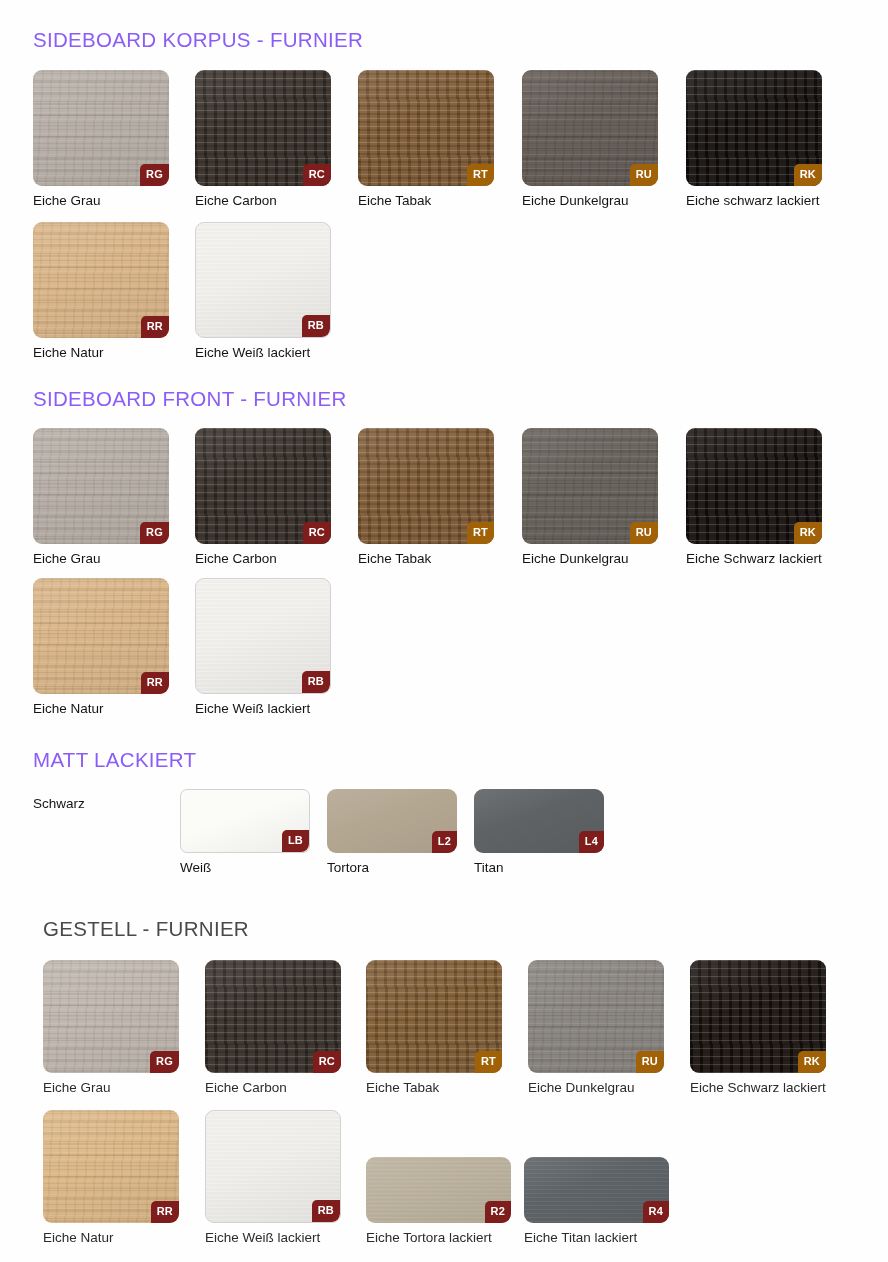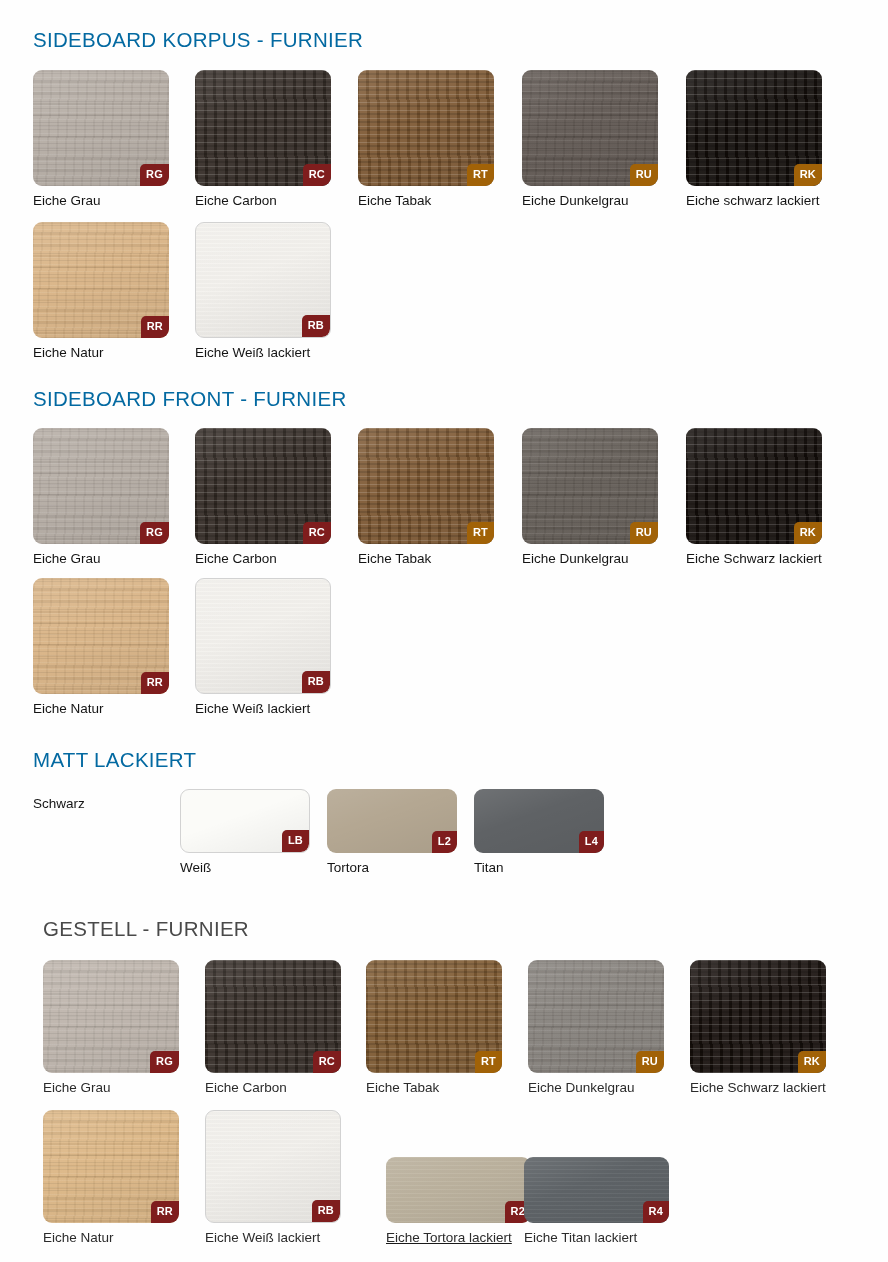--- a/index.html
+++ b/index.html
@@ -27,21 +27,21 @@
   
   .section {
     position: absolute;
     left: 0;
     width: 888px;
   }
   .section-title {
     font-size: 20.5px;
     font-weight: 400;
     letter-spacing: 0.3px;
-    color: #0369a1;
+    color: #8b5cf6;
     margin: 0;
     white-space: nowrap;
   }
   .section-title.faded {
     color: #3a3a3a;
     opacity: 0.92;
     filter: blur(0.18px);
   }
 
   .swatch-cell {
@@ -288,21 +288,21 @@
         </div>
         <div class="swatch-label">Eiche Weiß lackiert</div>
       </div>
     </div>
     <div class="section" style="top: 0px;">
       <div class="section-title" style="position: absolute; left: 33px; top: 748px;">MATT LACKIERT</div>
       <div class="swatch-cell" style="left: 33px; top: 789px; position: absolute;">
         <div class="swatch-label">Schwarz</div>
       </div>
       <div class="swatch-cell" style="left: 180px; top: 789px; position: absolute;">
-        <div class="swatch bordered" style="width: 130px; height: 64px; background: rgb(251, 251, 248);">
+        <div class="swatch bordered" style="width: 130px; height: 64px; background: rgb(251, 251, 248); border-radius: 7px;">
           <div class="grain flat"></div>
           <div class="sheen"></div>
           <div class="code-badge">LB</div>
         </div>
         <div class="swatch-label">Weiß</div>
       </div>
       <div class="swatch-cell" style="left: 327px; top: 789px; position: absolute;">
         <div class="swatch" style="width: 130px; height: 64px; background: rgb(180, 167, 146); border-radius: 9px;">
           <div class="grain flat"></div>
           <div class="sheen"></div>
@@ -370,21 +370,21 @@
         <div class="swatch-label faded">Eiche Natur</div>
       </div>
       <div class="swatch-cell" style="left: 205px; top: 1110px; position: absolute;">
         <div class="swatch bordered" style="width: 136px; height: 113px; background: rgb(243, 241, 237);">
           <div class="grain paint"></div>
           <div class="sheen"></div>
           <div class="code-badge">RB</div>
         </div>
         <div class="swatch-label faded">Eiche Weiß lackiert</div>
       </div>
-      <div class="swatch-cell" style="left: 386px; top: 1157px; position: absolute; text-decoration: underline;">
+      <div class="swatch-cell" style="left: 366px; top: 1157px; position: absolute;">
         <div class="swatch" style="width: 145px; height: 66px; background: rgb(189, 179, 159);">
           <div class="grain paint"></div>
           <div class="sheen"></div>
           <div class="code-badge">R2</div>
         </div>
         <div class="swatch-label faded">Eiche Tortora lackiert</div>
       </div>
       <div class="swatch-cell" style="left: 524px; top: 1157px; position: absolute;">
         <div class="swatch" style="width: 145px; height: 66px; background: rgb(95, 100, 104);">
           <div class="grain paint"></div>

